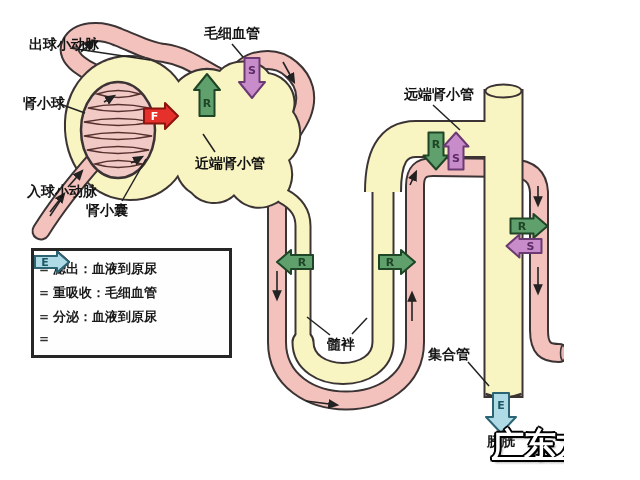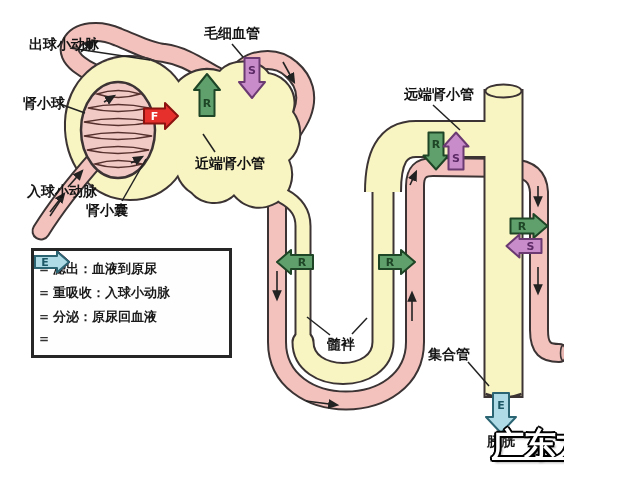--- a/index.html
+++ b/index.html
@@ -184,29 +184,29 @@
         </svg>
         <span class="eq">=</span>
         <span class="ltext">滤出：血液到原尿</span>
       </div>
       <div class="lrow">
         <svg width="40" height="22" class="lar">
           <polygon points="-17,-6 5,-6 5,-10.5 17,0 5,10.5 5,6 -17,6" transform="translate(18,11)" fill="#5fa06c" stroke="#1e4526" stroke-width="2" stroke-linejoin="round"></polygon>
           <text x="11" y="15" class="alet" font-size="10" fill="#1e4526">R</text>
         </svg>
         <span class="eq">=</span>
-        <span class="ltext">重吸收：入球小动脉</span>
+        <span class="ltext">重吸收：毛细血管</span>
       </div>
       <div class="lrow">
         <svg width="40" height="22" class="lar">
           <polygon points="-17,-6 5,-6 5,-10.5 17,0 5,10.5 5,6 -17,6" transform="translate(18,11)" fill="#c78cc9" stroke="#6b3a72" stroke-width="2" stroke-linejoin="round"></polygon>
           <text x="11" y="15" class="alet" font-size="10" fill="#5c2a66">S</text>
         </svg>
         <span class="eq">=</span>
-        <span class="ltext">分泌：原尿回血液</span>
+        <span class="ltext">分泌：血液到原尿</span>
       </div>
       <div class="lrow">
         <svg width="40" height="22" class="lar">
           <polygon points="-17,-6 5,-6 5,-10.5 17,0 5,10.5 5,6 -17,6" transform="translate(18,11)" fill="#aedbe6" stroke="#2b6472" stroke-width="2" stroke-linejoin="round"></polygon>
           <text x="11" y="15" class="alet" font-size="10" fill="#1d5866">E</text>
         </svg>
         <span class="eq">=</span>
       </div>
     </div>
 

